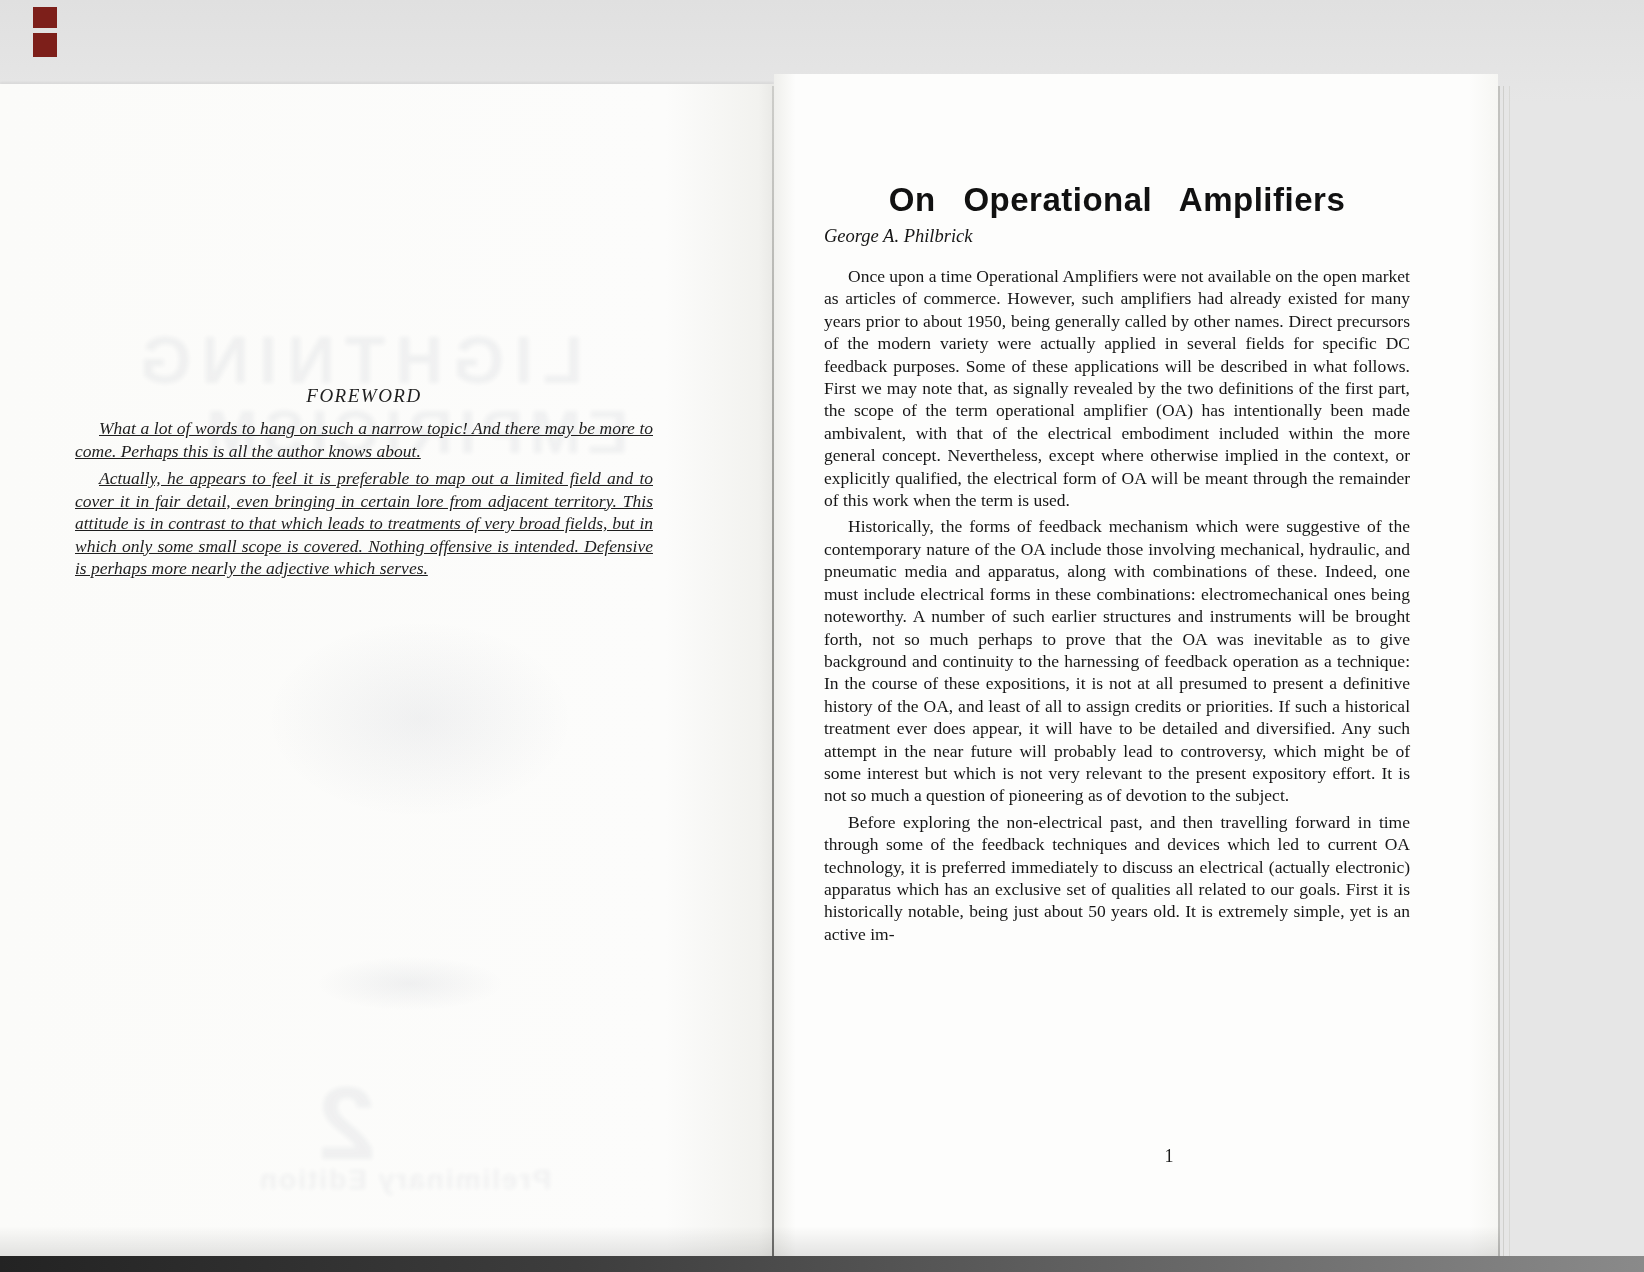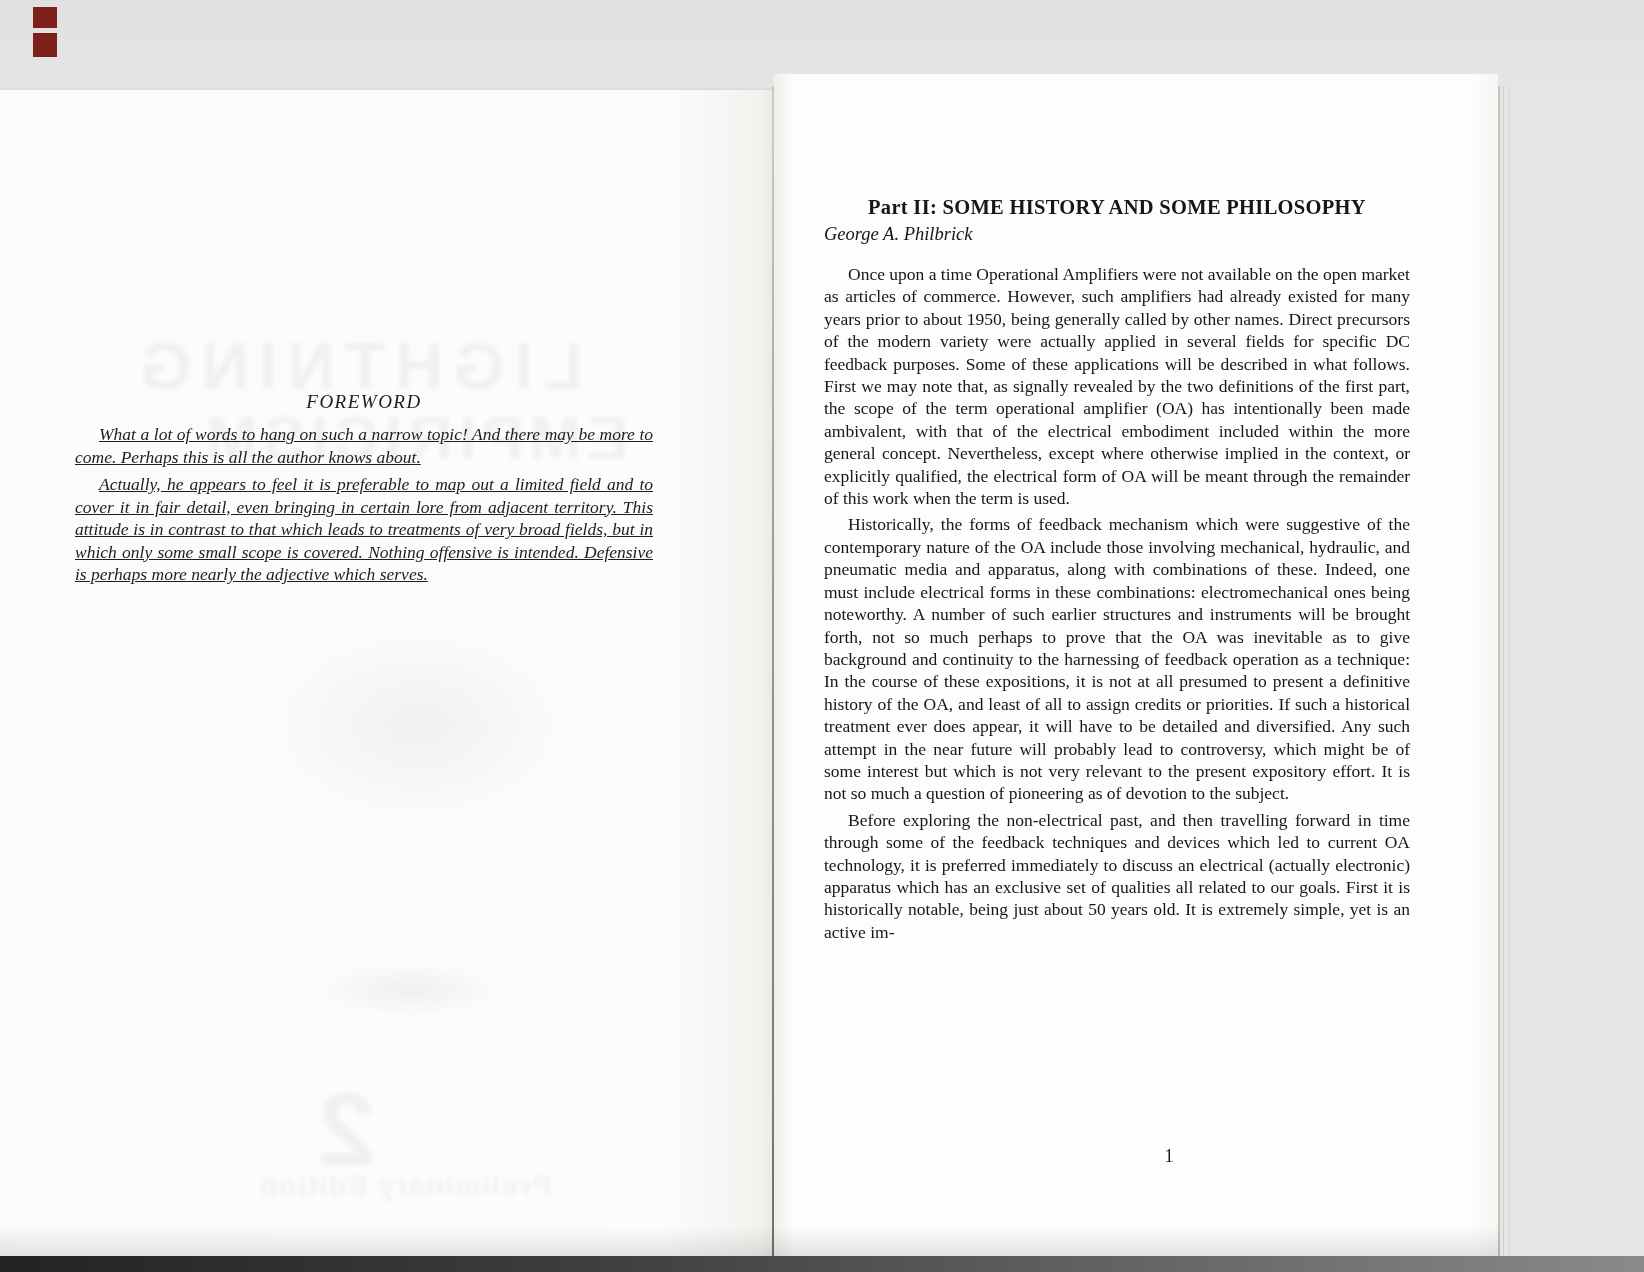--- a/index.html
+++ b/index.html
@@ -10,21 +10,21 @@
     width:1644px; height:1272px;
     overflow:hidden;
     background:linear-gradient(to bottom, #e0e0e0 0%, #e6e6e6 8%, #e6e6e6 100%);
     font-family:"Liberation Serif", serif;
   }
 
   
   .page { position:absolute; }
 
   .left-page {
-    left:0; top:90px; width:774px; height:1178px;
+    left:0; top:84px; width:774px; height:1178px;
     background:linear-gradient(to right, #fbfbf9 0%, #fcfcfb 86%, #f2f2ef 98%, #e9e9e6 100%);
     box-shadow:0 -2px 2px rgba(0,0,0,0.05);
   }
 
   .right-page {
     left:774px; top:74px; width:724px; height:1188px;
     background:linear-gradient(to right, #efefec 0%, #fdfdfc 3%, #fdfdfc 96%, #f6f6f3 100%);
   }
 
   .gutter-line {
@@ -140,21 +140,21 @@
       <div class="foreword-heading">FOREWORD</div>
       <p>What a lot of words to hang on such a narrow topic! And there may be more to come. Perhaps this is all the author knows about.</p>
       <p>Actually, he appears to feel it is preferable to map out a limited field and to cover it in fair detail, even bringing in certain lore from adjacent territory. This attitude is in contrast to that which leads to treatments of very broad fields, but in which only some small scope is covered. Nothing offensive is intended. Defensive is perhaps more nearly the adjective which serves.</p>
     </div>
   </div>
 
   <div class="gutter-line"></div>
 
   <div class="page right-page">
     <div class="column">
-      <h2 class="article-subtitle">Part II: SOME HISTORY AND SOME PHILOSOPHY</h2>
+      <h1 class="article-title">On Operational Amplifiers</h1>
       <div class="article-author">George A. Philbrick</div>
       <p class="body-p first">Once upon a time Operational Amplifiers were not available on the open market as articles of commerce. However, such amplifiers had already existed for many years prior to about 1950, being generally called by other names. Direct precursors of the modern variety were actually applied in several fields for specific DC feedback purposes. Some of these applications will be described in what follows. First we may note that, as signally revealed by the two definitions of the first part, the scope of the term operational amplifier (OA) has intentionally been made ambivalent, with that of the electrical embodiment included within the more general concept. Nevertheless, except where otherwise implied in the context, or explicitly qualified, the electrical form of OA will be meant through the remainder of this work when the term is used.</p>
       <p class="body-p">Historically, the forms of feedback mechanism which were suggestive of the contemporary nature of the OA include those involving mechanical, hydraulic, and pneumatic media and apparatus, along with combinations of these. Indeed, one must include electrical forms in these combinations: electromechanical ones being noteworthy. A number of such earlier structures and instruments will be brought forth, not so much perhaps to prove that the OA was inevitable as to give background and continuity to the harnessing of feedback operation as a technique: In the course of these expositions, it is not at all presumed to present a definitive history of the OA, and least of all to assign credits or priorities. If such a historical treatment ever does appear, it will have to be detailed and diversified. Any such attempt in the near future will probably lead to controversy, which might be of some interest but which is not very relevant to the present expository effort. It is not so much a question of pioneering as of devotion to the subject.</p>
       <p class="body-p">Before exploring the non-electrical past, and then travelling forward in time through some of the feedback techniques and devices which led to current OA technology, it is preferred immediately to discuss an electrical (actually electronic) apparatus which has an exclusive set of qualities all related to our goals. First it is historically notable, being just about 50 years old. It is extremely simple, yet is an active im-</p>
     </div>
     <div class="page-num">1</div>
   </div>
 
   <div class="page-edge edge-1"></div>
   <div class="page-edge edge-2"></div>

